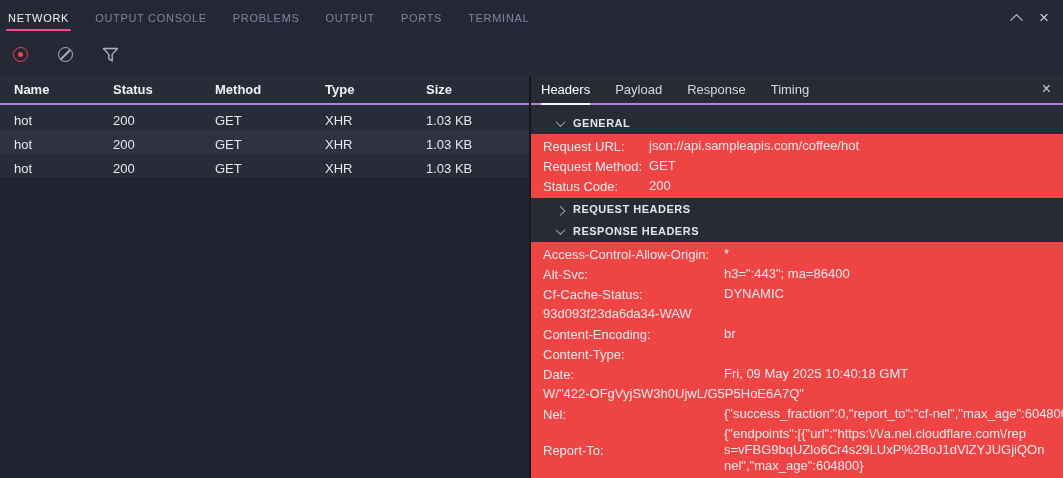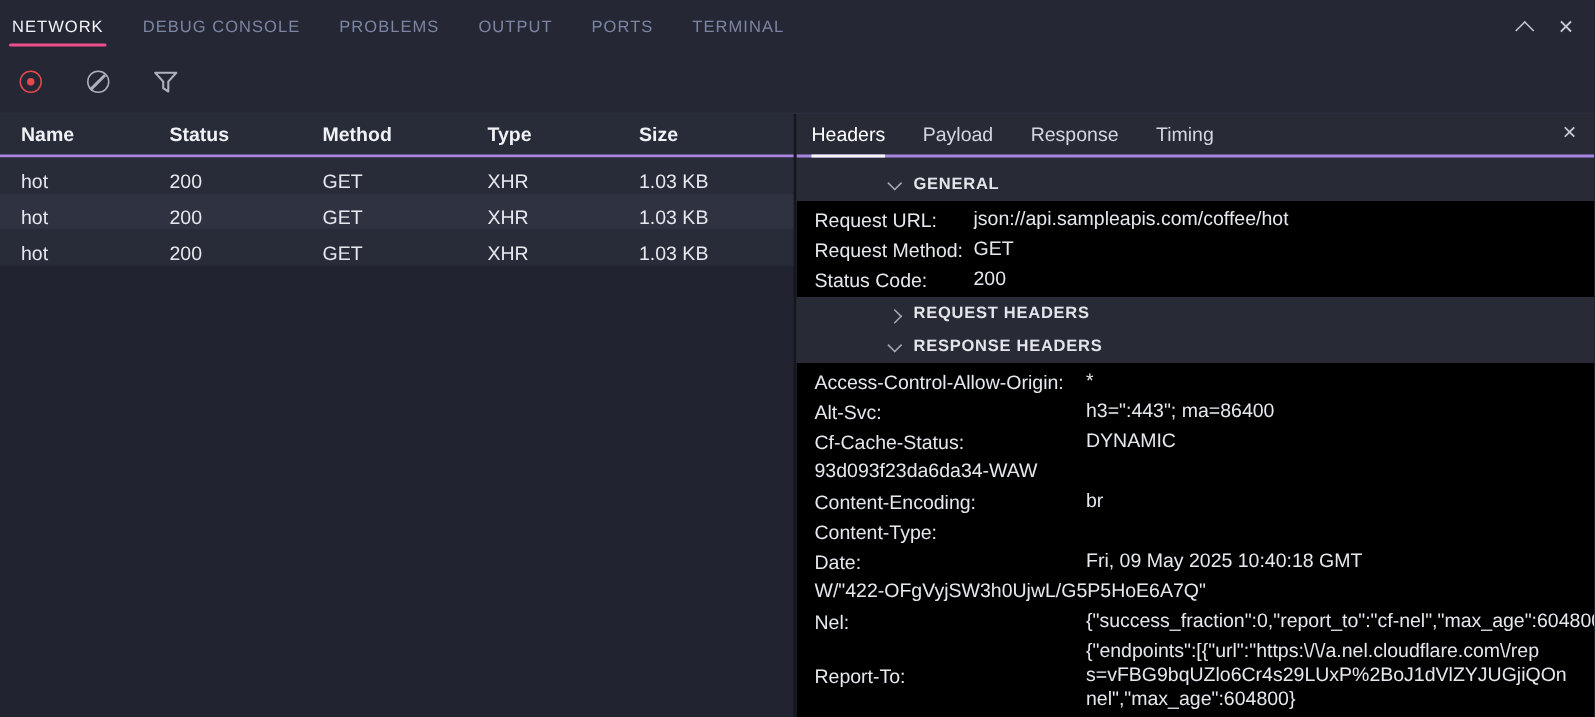--- a/index.html
+++ b/index.html
@@ -91,41 +91,41 @@
   .dtab.active::after {
     content:""; position:absolute; left:0; right:0; bottom:-2px; height:2px; background:#f5f6f8;
   }
   .dtabs .x-btn { position:absolute; right:12px; top:5px; font-size:16px; }
 
   
   .dbody { flex:1; overflow:hidden; padding-top:7px; }
   .sec-header {
     height:22px; display:flex; align-items:center; gap:9px;
     padding-left:26px; cursor:pointer; color:#e3e5ea;
-    font-size:11px; font-weight:700; letter-spacing:.5px;margin-left:36px;
+    font-size:11px; font-weight:700; letter-spacing:.5px;
   }
   .chev { width:7px; height:7px; border-right:1.6px solid #a6aab5; border-bottom:1.6px solid #a6aab5; flex:0 0 auto; }
   .chev.down  { transform:rotate(45deg) translate(-1px,-1px); }
   .chev.right { transform:rotate(-45deg) translate(-1px,1px); }
 
-  .kv-block { background:#000000; margin-right:0; padding:2px 0; overflow:hidden; }
+  .kv-block { background:#ef4444; margin-right:0; padding:2px 0; overflow:hidden; }
   .kv-row { display:flex; align-items:center; padding-left:12px; min-height:20px; overflow:hidden; }
   .kv-key { flex:0 0 auto; white-space:nowrap; color:#e6e8ee; }
   .kv-block.general .kv-key { min-width:106px; padding-right:6px; }
   .kv-block.resp    .kv-key { min-width:181px; padding-right:6px; }
   .kv-val { white-space:pre; color:#e6e8ee; line-height:16px; overflow:hidden; }
   .kv-block.general .kv-val, .kv-block.resp .kv-val { line-height:20px; }
   .kv-row.multiline .kv-val { line-height:16px; padding:2px 0; }
 </style>
 </head>
 <body>
 
 <div class="tabbar">
   <div class="top-tab active">NETWORK</div>
-  <div class="top-tab">DEBUG CONSOLE</div>
+  <div class="top-tab">OUTPUT CONSOLE</div>
   <div class="top-tab">PROBLEMS</div>
   <div class="top-tab">OUTPUT</div>
   <div class="top-tab">PORTS</div>
   <div class="top-tab">TERMINAL</div>
   <div class="win-controls">
     <span class="chev-up"></span>
     <span class="x-btn">×</span>
   </div>
 </div>
 

